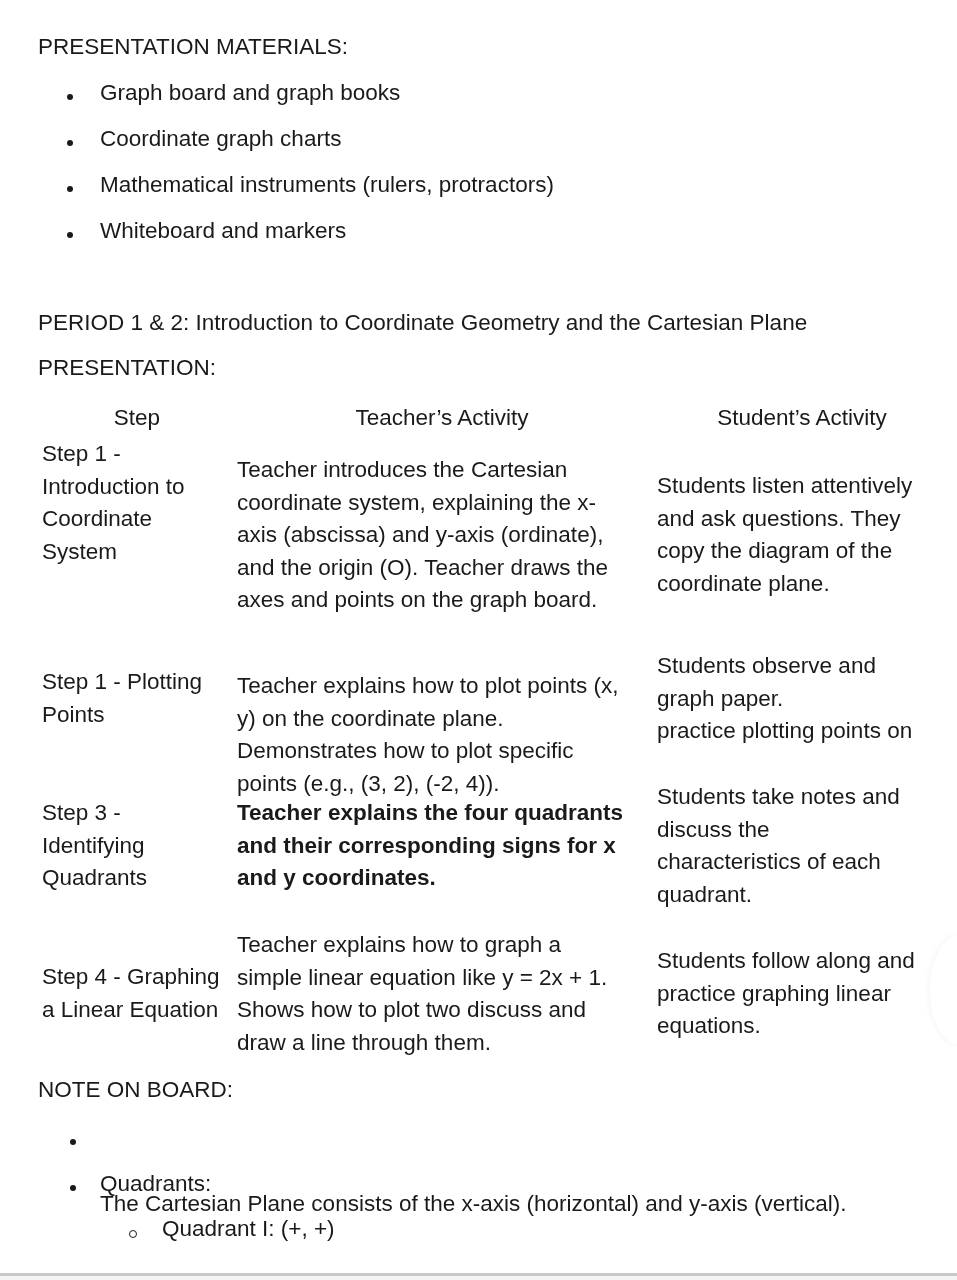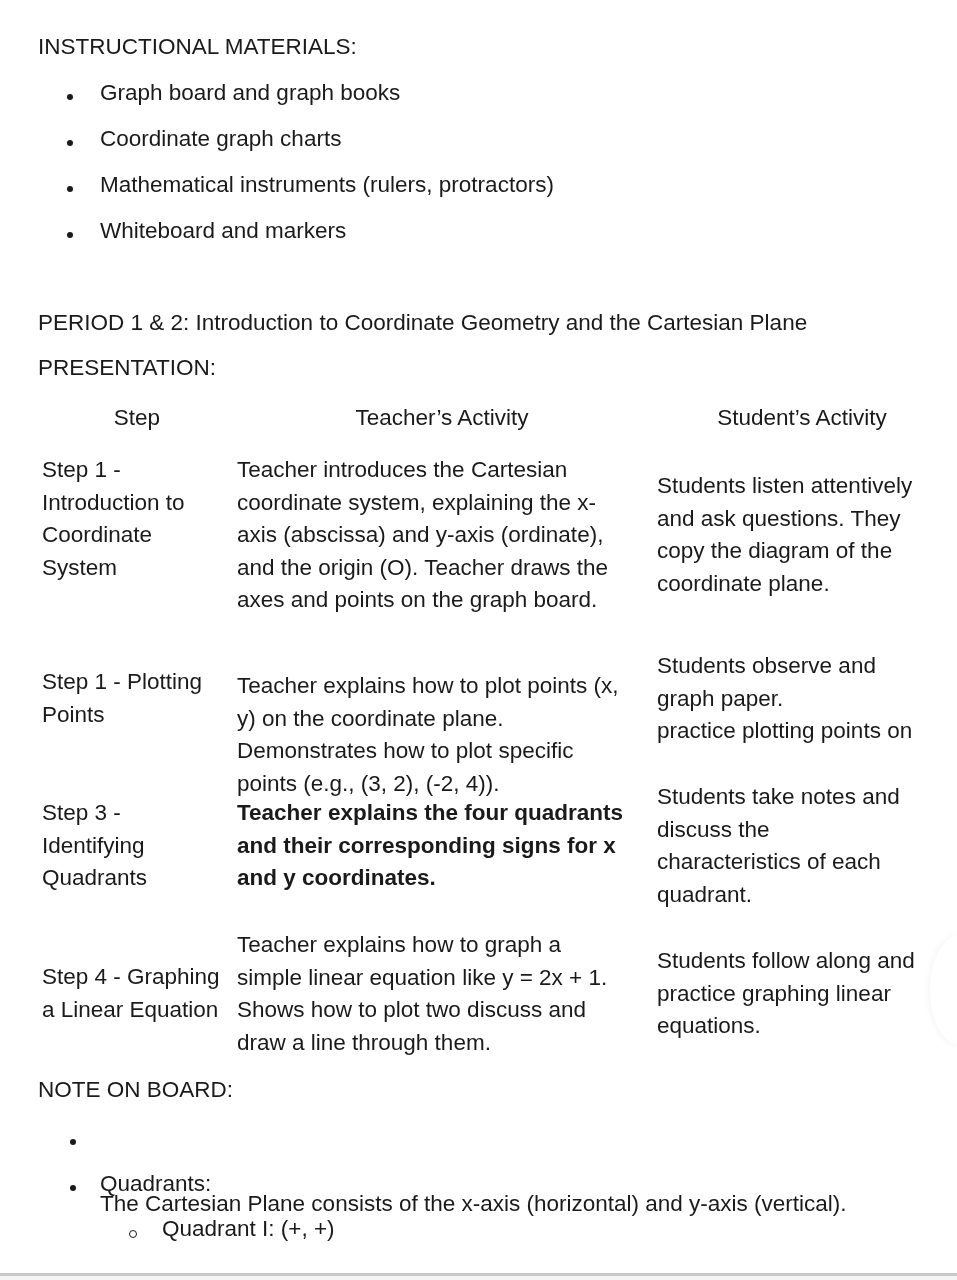--- a/index.html
+++ b/index.html
@@ -32,21 +32,21 @@
       position: absolute; left: 0; top: 1276px; width: 957px; height: 4px; background: #f4f4f4;
     }
     .edge-shadow {
       position: absolute; left: 930px; top: 935px; width: 60px; height: 110px;
       border-radius: 50%; box-shadow: -2px 0 6px rgba(0,0,0,0.04);
     }
   </style>
 </head>
 <body>
 
-<div class="abs heading" style="top:31px;">INSTRUCTIONAL MATERIALS:</div>
+<div class="abs heading" style="top:31px;">PRESENTATION MATERIALS:</div>
 
 <div>
   <div>
     <span class="bullet-dot" style="left:67px; top:94px;"></span>
     <span class="abs bullet-text" style="top:77px;">Graph board and graph books</span>
   </div>
   <div>
     <span class="bullet-dot" style="left:67px; top:140px;"></span>
     <span class="abs bullet-text" style="top:123px;">Coordinate graph charts</span>
   </div>
@@ -64,21 +64,21 @@
 <div class="abs heading" style="top:352px;">PRESENTATION:</div>
 
 <div>
   <div>
     <div class="cell col-step nowrap" style="top:402px;">Step</div>
     <div class="cell col-teacher nowrap" style="top:402px;">Teacher’s Activity</div>
     <div class="cell col-student nowrap" style="top:402px;">Student’s Activity</div>
   </div>
 
   <div>
-    <div class="cell col-step" style="top:454px;">
+    <div class="cell col-step" style="top:438px;">
       <span class="line">Step 1 -</span>
       <span class="line">Introduction to</span>
       <span class="line">Coordinate</span>
       <span class="line">System</span>
     </div>
     <div class="cell col-teacher" style="top:454px;">
       <span class="line">Teacher introduces the Cartesian</span>
       <span class="line">coordinate system, explaining the x-</span>
       <span class="line">axis (abscissa) and y-axis (ordinate),</span>
       <span class="line">and the origin (O). Teacher draws the</span>

